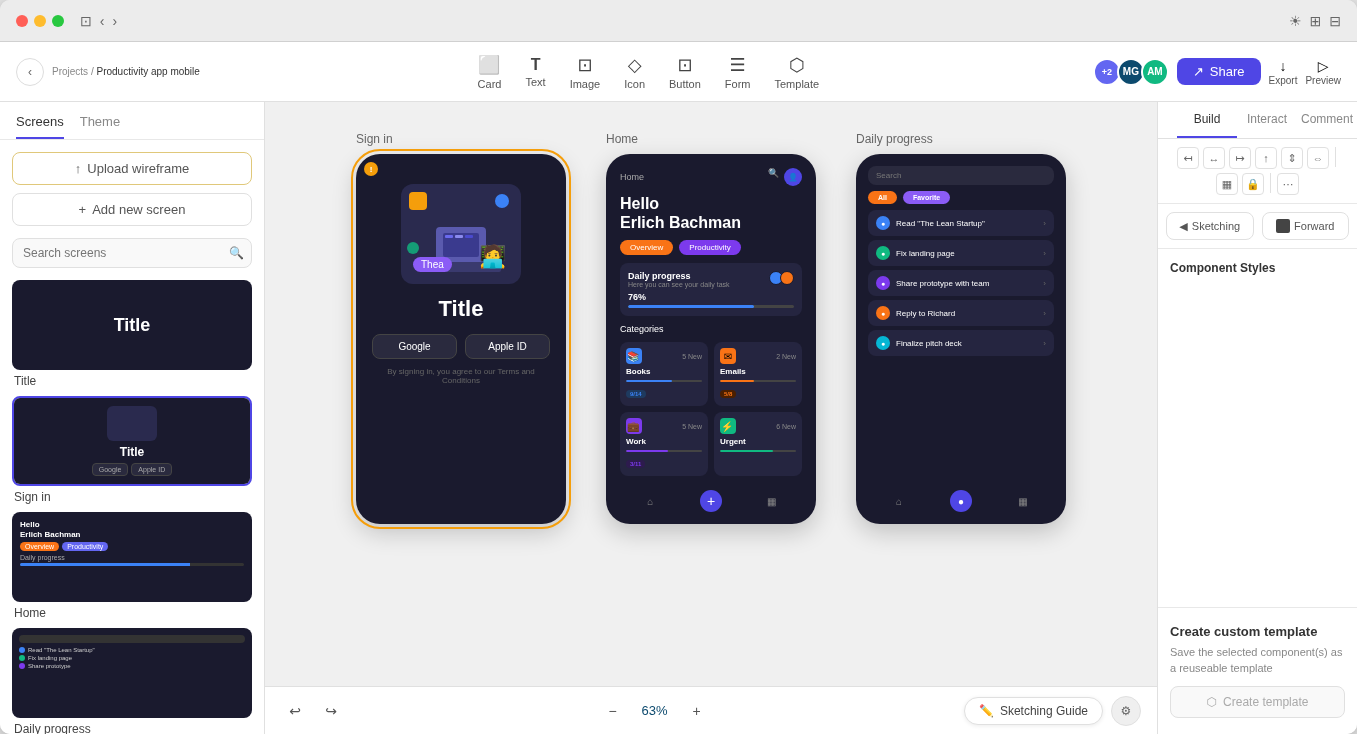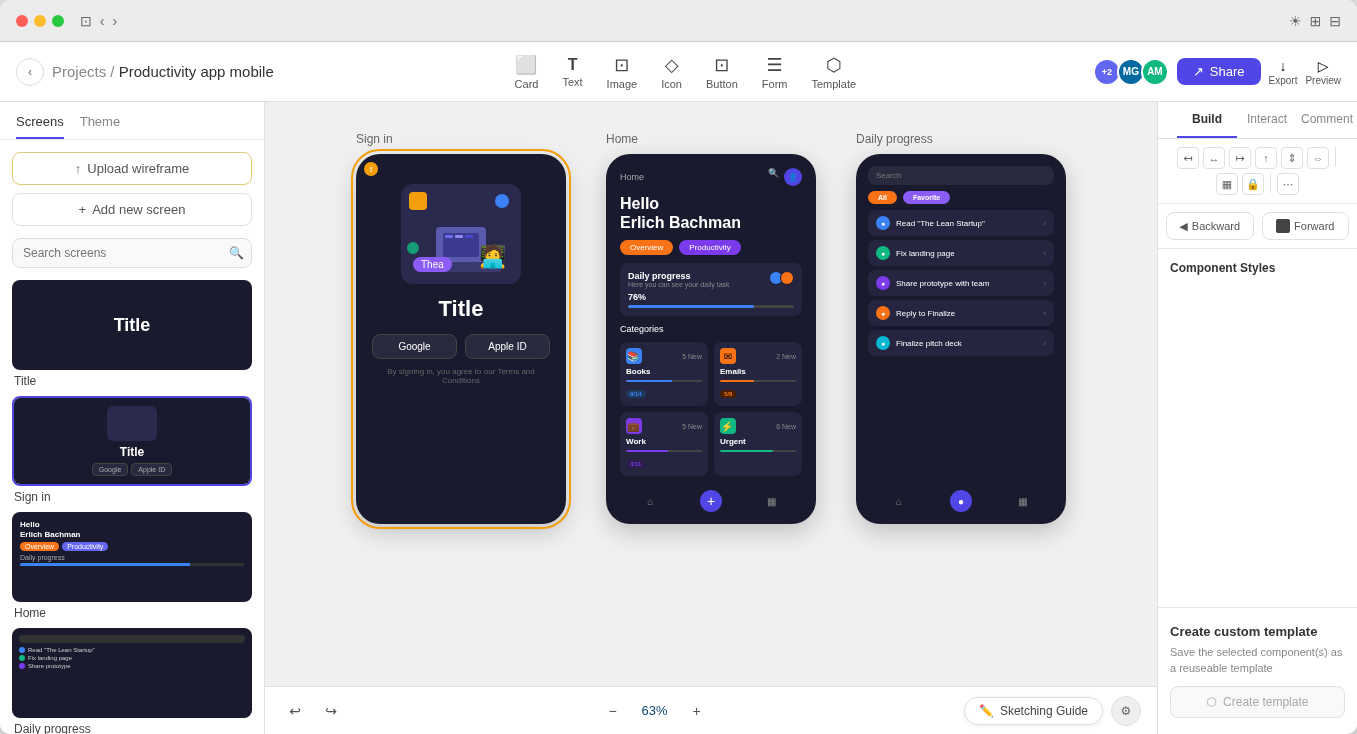--- a/index.html
+++ b/index.html
@@ -15,30 +15,30 @@
     .tl-yellow { background: #febc2e; }
     .tl-green { background: #28c840; }
     .window-controls { display: flex; gap: 8px; margin-left: 8px; }
     .wc-btn { color: #666; font-size: 14px; cursor: pointer; }
     .url-bar { flex: 1; max-width: 300px; margin: 0 auto; background: white; border-radius: 6px; padding: 4px 10px; text-align: center; font-size: 12px; color: #666; border: 1px solid #d0d0d0; }
     .title-bar-right { margin-left: auto; display: flex; gap: 8px; color: #666; font-size: 14px; }
 
     
     .app-toolbar { height: 60px; background: white; display: flex; align-items: center; padding: 0 16px; border-bottom: 1px solid #e0e0e0; flex-shrink: 0; }
     .back-btn { width: 28px; height: 28px; border: 1px solid #ddd; border-radius: 50%; display: flex; align-items: center; justify-content: center; cursor: pointer; color: #666; font-size: 12px; margin-right: 8px; }
-    .breadcrumb { font-size: 15px; color: #666; }
+    .breadcrumb { font-size: 10px; color: #666; }
     .breadcrumb span { color: #333; font-weight: 500; }
     .toolbar-center { flex: 1; display: flex; align-items: center; justify-content: center; gap: 24px; }
     .tool-item { display: flex; flex-direction: column; align-items: center; gap: 2px; cursor: pointer; color: #444; }
     .tool-item .tool-icon { font-size: 18px; }
     .tool-item .tool-label { font-size: 11px; color: #555; }
     .toolbar-right { display: flex; align-items: center; gap: 8px; }
     .avatars { display: flex; }
     .avatar { width: 28px; height: 28px; border-radius: 50%; border: 2px solid white; display: flex; align-items: center; justify-content: center; font-size: 10px; font-weight: bold; color: white; margin-left: -4px; }
-    .av-purple { background: #0369a1; }
+    .av-purple { background: #0c4a6e; }
     .av-green { background: #10b981; }
     .av-count { background: #6366f1; font-size: 9px; }
     .share-btn { background: #4f46e5; color: white; border: none; border-radius: 8px; padding: 6px 16px; font-size: 13px; font-weight: 500; cursor: pointer; display: flex; align-items: center; gap: 6px; }
 
     
     .main-content { display: flex; flex: 1; overflow: hidden; }
 
     
     .sidebar { width: 265px; background: white; border-right: 1px solid #e0e0e0; display: flex; flex-direction: column; flex-shrink: 0; }
     .sidebar-tabs { display: flex; padding: 12px 16px 0; gap: 16px; border-bottom: 1px solid #e8e8e8; }
@@ -161,21 +161,21 @@
     .canvas-controls { display: flex; align-items: center; gap: 8px; }
     .ctrl-btn { width: 28px; height: 28px; display: flex; align-items: center; justify-content: center; border: none; background: none; cursor: pointer; color: #555; font-size: 14px; border-radius: 4px; }
     .zoom-display { font-size: 13px; color: #0c4a6e; min-width: 40px; text-align: center; }
     .sketching-btn { display: flex; align-items: center; gap: 6px; background: white; border: 1px solid #e0e0e0; border-radius: 20px; padding: 6px 14px; font-size: 12px; color: #444; cursor: pointer; box-shadow: 0 1px 4px rgba(0,0,0,0.08); }
     .settings-btn { width: 30px; height: 30px; border: 1px solid #e0e0e0; border-radius: 50%; display: flex; align-items: center; justify-content: center; cursor: pointer; color: #666; font-size: 12px; }
 
     
     .right-panel { width: 200px; background: white; border-left: 1px solid #e0e0e0; display: flex; flex-direction: column; flex-shrink: 0; }
     .right-tabs { display: flex; border-bottom: 1px solid #e0e0e0; }
     .right-tab { flex: 1; text-align: center; padding: 10px 4px; font-size: 12px; color: #888; cursor: pointer; border-bottom: 2px solid transparent; }
-    .right-tab.active { color: #333; font-weight: 700; border-bottom-color: #4f46e5; margin-left: 19px; }
+    .right-tab.active { color: #333; font-weight: 400; border-bottom-color: #4f46e5; margin-left: 19px; }
     .right-panel-tools { padding: 8px; display: flex; justify-content: center; gap: 4px; border-bottom: 1px solid #e8e8e8; flex-wrap: wrap; }
     .tool-sm { width: 22px; height: 22px; display: flex; align-items: center; justify-content: center; border-radius: 4px; cursor: pointer; color: #666; font-size: 11px; border: 1px solid #e0e0e0; }
     .tool-divider { width: 1px; height: 20px; background: #e0e0e0; margin: 0 2px; }
     .direction-btns { padding: 8px; display: flex; gap: 8px; border-bottom: 1px solid #e8e8e8; }
     .dir-btn { flex: 1; padding: 6px; border: 1px solid #e0e0e0; border-radius: 8px; font-size: 11px; color: #555; text-align: center; cursor: pointer; display: flex; align-items: center; justify-content: center; gap: 4px; }
     .component-styles { padding: 12px; }
     .cs-title { font-size: 12px; font-weight: 600; color: #333; margin-bottom: 8px; }
     .cs-select { width: 100%; padding: 6px 10px; border: 1px solid #e0e0e0; border-radius: 6px; font-size: 12px; color: #888; background: white; cursor: pointer; display: flex; align-items: center; justify-content: space-between; }
     .create-template { padding: 16px 12px; margin-top: auto; border-top: 1px solid #e8e8e8; }
     .ct-title { font-size: 13px; font-weight: 600; color: #333; margin-bottom: 6px; }
@@ -500,21 +500,21 @@
                 <div class="task-item">
                   <div class="task-left">
                     <div class="task-dot task-dot-purple">●</div>
                     <div class="task-name">Share prototype with team</div>
                   </div>
                   <div class="task-arrow">›</div>
                 </div>
                 <div class="task-item">
                   <div class="task-left">
                     <div class="task-dot task-dot-orange">●</div>
-                    <div class="task-name">Reply to Finalize</div>
+                    <div class="task-name">Reply to Richard</div>
                   </div>
                   <div class="task-arrow">›</div>
                 </div>
                 <div class="task-item">
                   <div class="task-left">
                     <div class="task-dot task-dot-teal">●</div>
                     <div class="task-name">Finalize pitch deck</div>
                   </div>
                   <div class="task-arrow">›</div>
                 </div>
@@ -566,21 +566,21 @@
         <div class="tool-sm">⇔</div>
         <div class="tool-divider"></div>
         <div class="tool-sm">▦</div>
         <div class="tool-sm">🔒</div>
         <div class="tool-divider"></div>
         <div class="tool-sm">⋯</div>
       </div>
       <div class="direction-btns">
         <div class="dir-btn">
           <span>◀</span>
-          <span>Backward</span>
+          <span>Sketching</span>
         </div>
         <div class="dir-btn">
           <span style="background:#444;width:14px;height:14px;border-radius:2px;display:inline-block;"></span>
           <span>Forward</span>
         </div>
       </div>
       <div class="component-styles">
         <div class="cs-title">Component Styles</div>
       </div>
       <div style="flex:1;"></div>

